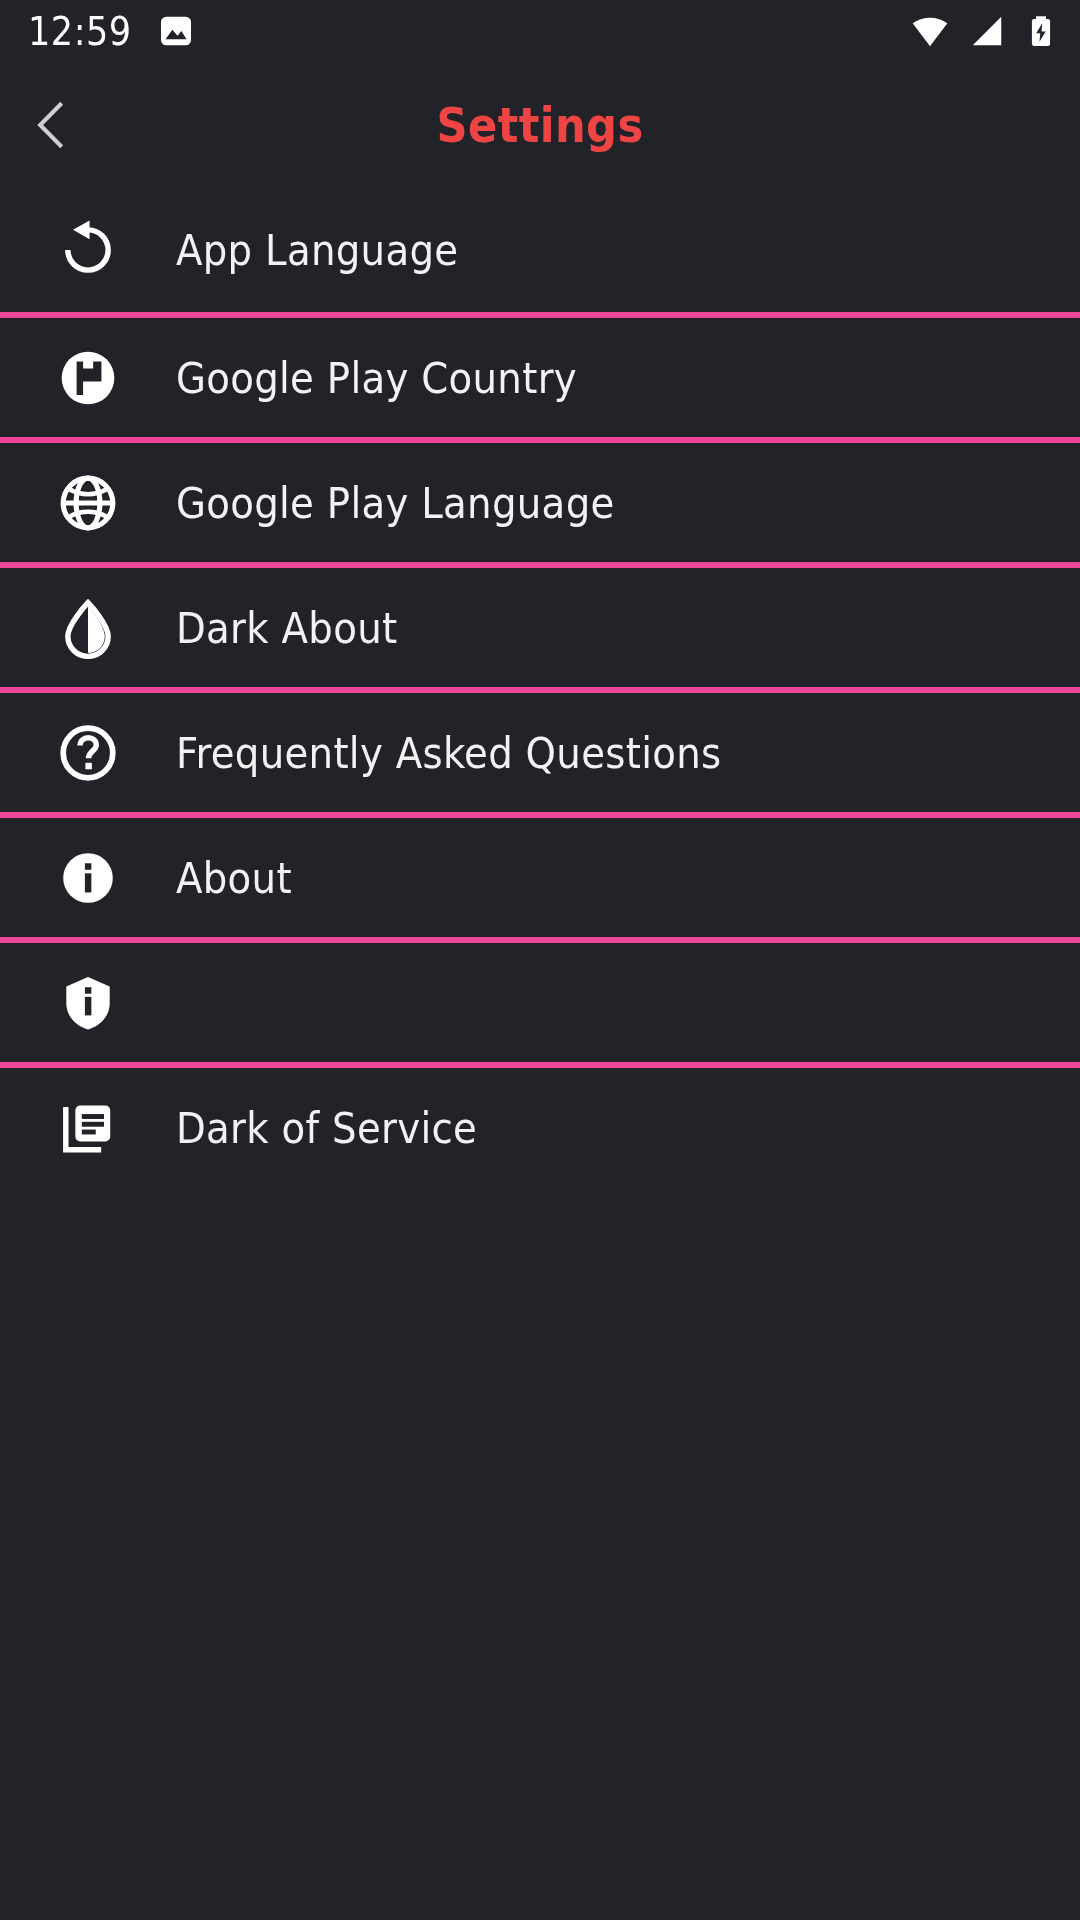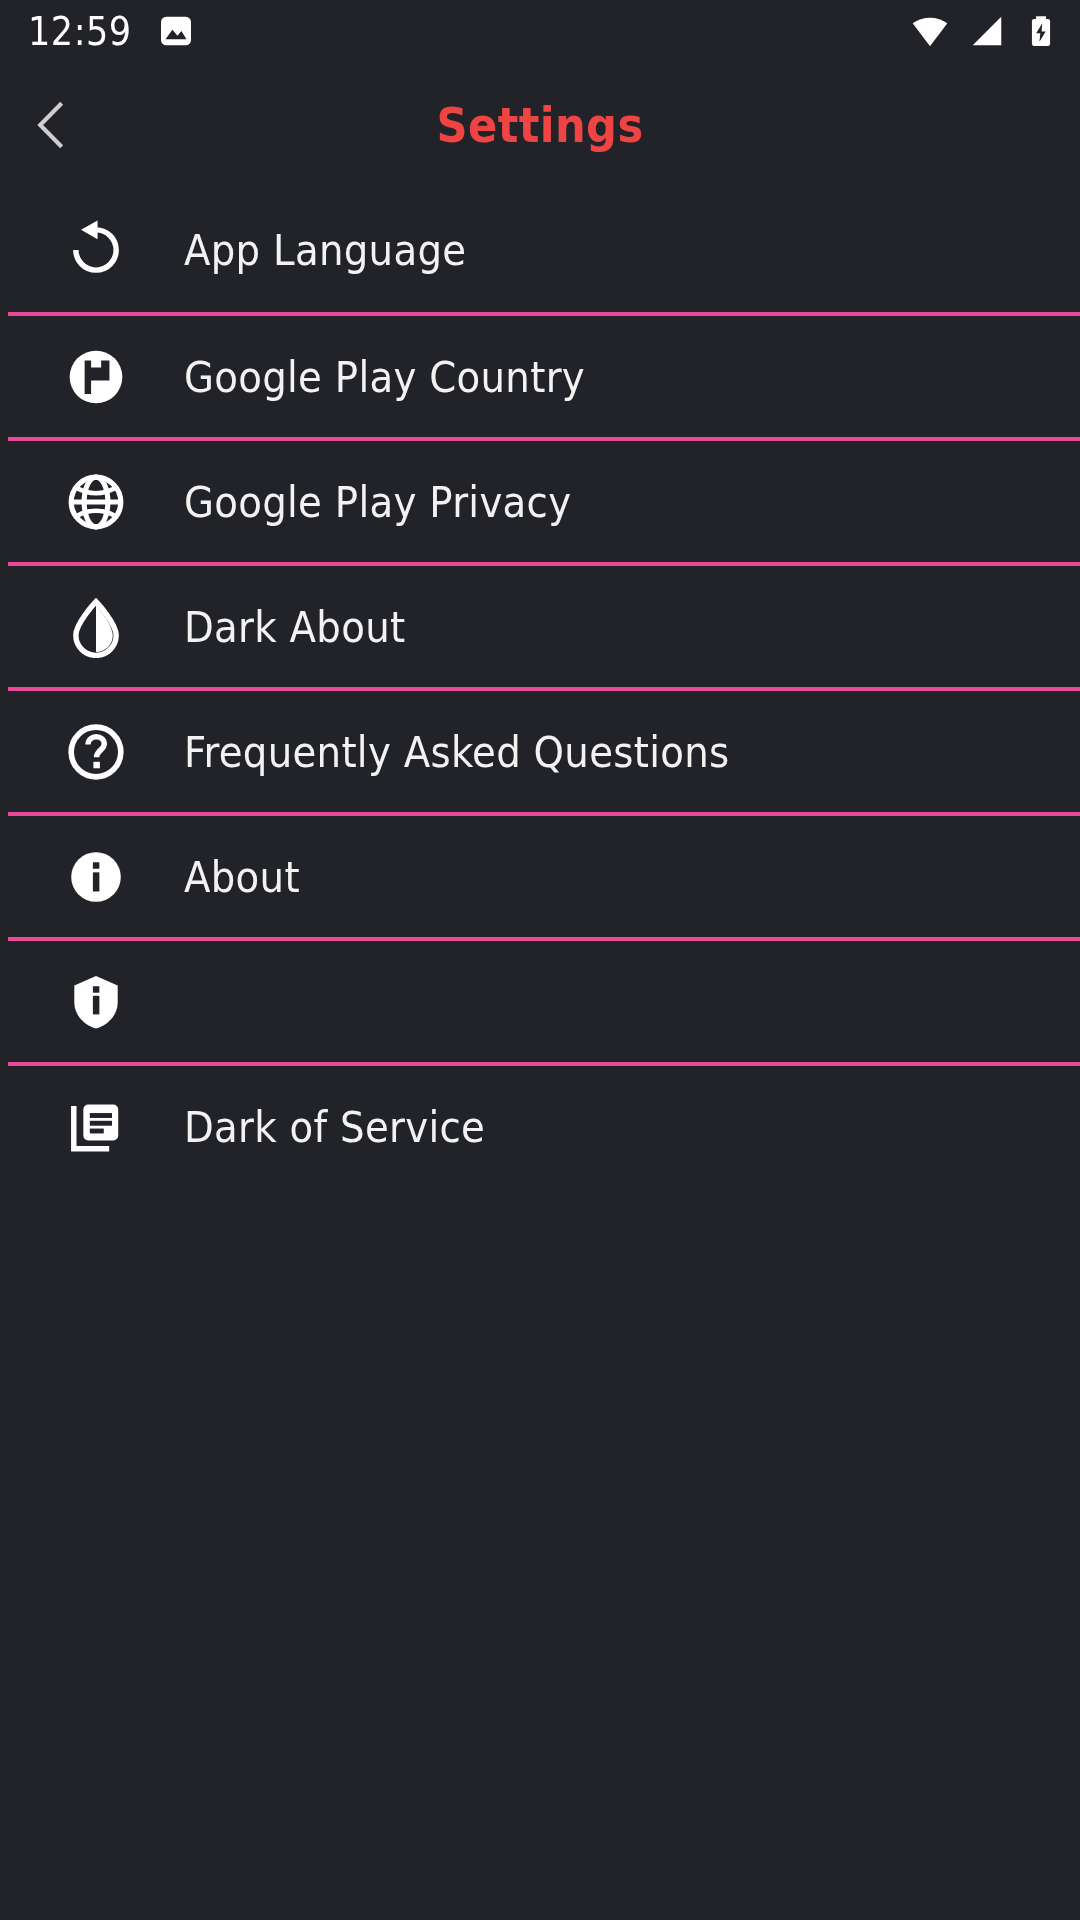--- a/index.html
+++ b/index.html
@@ -34,24 +34,24 @@
   .back-btn {
     position:absolute; left:14px; top:50%; transform:translateY(-50%);
     width:76px; height:76px; display:flex; align-items:center; justify-content:center;
   }
   .title {
     color:#ef4444; font-size:48px; font-weight:700; letter-spacing:0.4px;
     font-family:"DejaVu Sans Condensed","Liberation Sans",sans-serif;
   }
 
   
-  .list { width:100%;padding-left:8px; }
+  .list { width:100%; }
   .row {
     height:125px; display:flex; align-items:center;
-    border-top:4px solid #ec4899; background:#212328;
+    border-top:6px solid #ec4899; background:#212328;
   }
   .row:first-child { border-top:none; }
   .row-icon {
     width:176px; min-width:176px; height:125px;
     display:flex; align-items:center; justify-content:center;
   }
   .row-label {
     color:#f2f2f2; font-size:43px; font-weight:400; letter-spacing:0.3px;
     font-family:"DejaVu Sans Condensed","Liberation Sans",sans-serif;
     white-space:nowrap;
@@ -130,21 +130,21 @@
     <div class="row">
       <div class="row-icon">
         <svg width="62" height="62" viewBox="0 0 24 24">
           <circle cx="12" cy="12" r="9.6" fill="none" stroke="#ffffff" stroke-width="2"></circle>
           <ellipse cx="12" cy="12" rx="4.6" ry="9.6" fill="none" stroke="#ffffff" stroke-width="2"></ellipse>
           <line x1="2.6" y1="12" x2="21.4" y2="12" stroke="#ffffff" stroke-width="2"></line>
           <path d="M4.6 6.6 C7 8 9.4 8.6 12 8.6 C14.6 8.6 17 8 19.4 6.6" fill="none" stroke="#ffffff" stroke-width="1.8"></path>
           <path d="M4.6 17.4 C7 16 9.4 15.4 12 15.4 C14.6 15.4 17 16 19.4 17.4" fill="none" stroke="#ffffff" stroke-width="1.8"></path>
         </svg>
       </div>
-      <div class="row-label">Google Play Privacy</div>
+      <div class="row-label">Google Play Language</div>
     </div>
 
     <div class="row">
       <div class="row-icon">
         <svg width="62" height="62" viewBox="0 0 24 24">
           <path d="M12 2.2 C12 2.2 4.2 10.4 4.2 15.2 A7.8 7.8 0 0 0 19.8 15.2 C19.8 10.4 12 2.2 12 2.2 Z" fill="none" stroke="#ffffff" stroke-width="2.1"></path>
           <path d="M12 3.6 C12 3.6 18.5 10.8 18.5 15.2 A6.5 6.5 0 0 1 12 21.7 Z" fill="#ffffff"></path>
         </svg>
       </div>
       <div class="row-label">Dark About</div>

